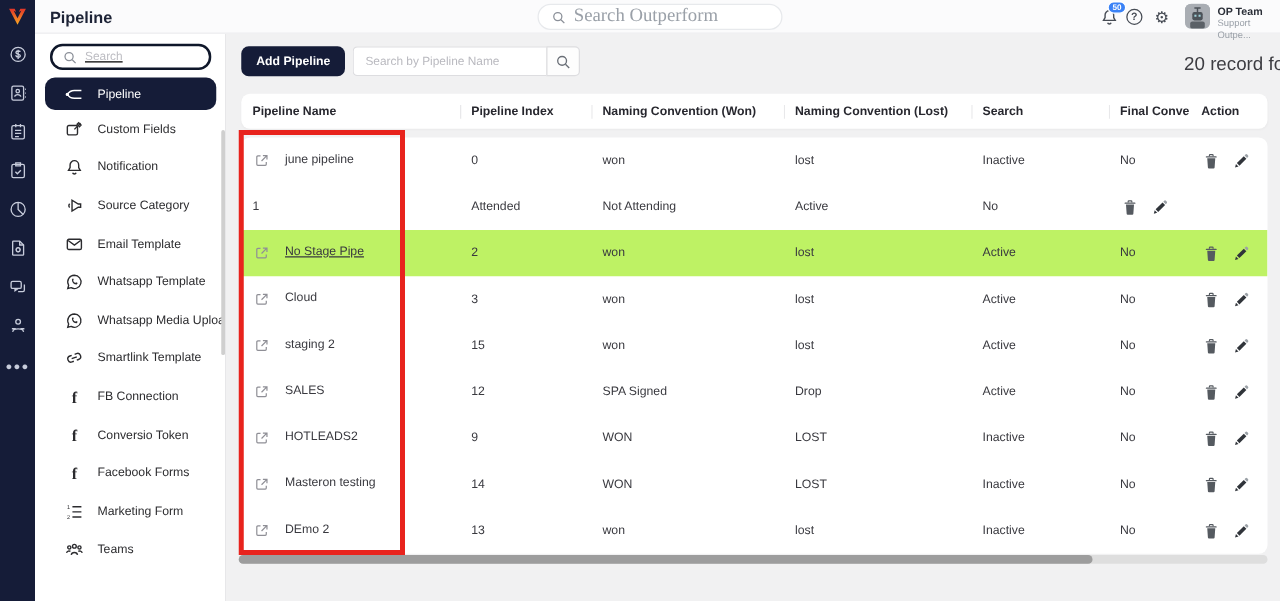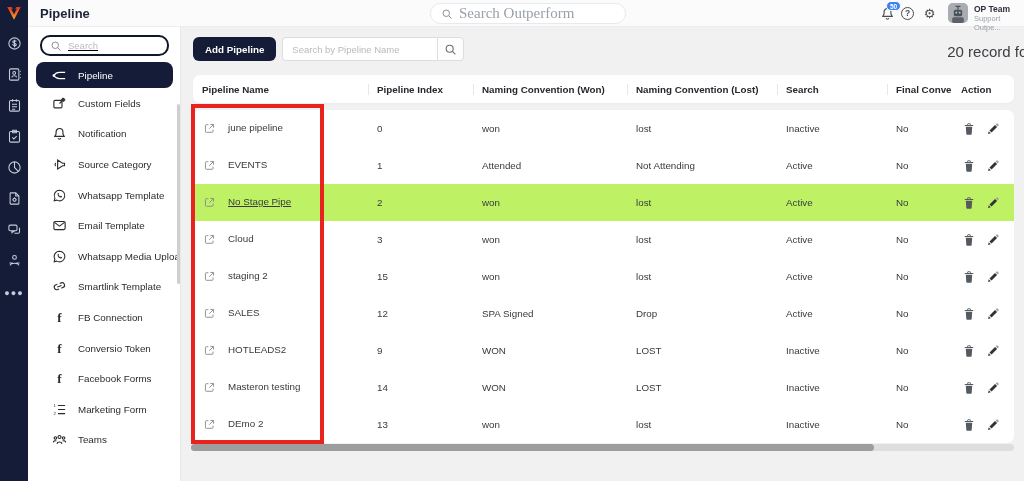--- a/index.html
+++ b/index.html
@@ -254,35 +254,35 @@
       <span class="sic flipx">
         <svg viewBox="0 0 24 24" fill="none" stroke="currentColor" stroke-width="1.8">
             <path d="M4 10v4h3l8 5V5l-8 5H4z"></path>
             <path d="M18 9.5a3.5 3.5 0 0 1 0 5"></path>
           </svg>
       </span>
       <span>Source Category</span>
     </div>
     <div class="sb-item">
       <span class="sic">
+        <svg viewBox="0 0 24 24" fill="none" stroke="currentColor" stroke-width="1.8">
+            <rect x="3" y="5.5" width="18" height="13" rx="2"></rect>
+            <path d="m4 7 8 6 8-6"></path>
+          </svg>
+      </span>
+      <span>Email Template</span>
+    </div>
+    <div class="sb-item">
+      <span class="sic">
         <svg viewBox="0 0 24 24" fill="none" stroke="currentColor" stroke-width="1.7">
             <path d="M12 3.5a8.5 8.5 0 0 0-7.3 12.8L3.5 20.5l4.3-1.1A8.5 8.5 0 1 0 12 3.5z"></path>
             <path d="M8.8 8.8c0 4 2.4 6.4 6.4 6.4l1-1.9-2.1-.9-1 .9c-1.2-.6-2.2-1.6-2.8-2.8l.9-1-.9-2.1z" fill="currentColor" stroke="none"></path>
           </svg>
       </span>
       <span>Whatsapp Template</span>
-    </div>
-    <div class="sb-item">
-      <span class="sic">
-        <svg viewBox="0 0 24 24" fill="none" stroke="currentColor" stroke-width="1.8">
-            <rect x="3" y="5.5" width="18" height="13" rx="2"></rect>
-            <path d="m4 7 8 6 8-6"></path>
-          </svg>
-      </span>
-      <span>Email Template</span>
     </div>
     <div class="sb-item">
       <span class="sic">
         <svg viewBox="0 0 24 24" fill="none" stroke="currentColor" stroke-width="1.7">
             <path d="M12 3.5a8.5 8.5 0 0 0-7.3 12.8L3.5 20.5l4.3-1.1A8.5 8.5 0 1 0 12 3.5z"></path>
             <path d="M8.8 8.8c0 4 2.4 6.4 6.4 6.4l1-1.9-2.1-.9-1 .9c-1.2-.6-2.2-1.6-2.8-2.8l.9-1-.9-2.1z" fill="currentColor" stroke="none"></path>
           </svg>
       </span>
       <span>Whatsapp Media Upload</span>
     </div>
@@ -383,29 +383,20 @@
         <svg viewBox="0 0 24 24">
                 <path d="M3.5 20.5l1.2-4.7 3.5 3.5z" fill="#30343a"></path>
                 <path d="M6 14.5 15.5 5l3.5 3.5L9.5 18z" fill="#30343a"></path>
                 <path d="m16.5 4 1.2-1.2a1.8 1.8 0 0 1 2.5 0l1 1a1.8 1.8 0 0 1 0 2.5L20 7.5z" fill="#9aa0a6"></path>
               </svg>
       </span>
     </div>
   </div>
 
   <div class="trow grid-cols">
-    <div class="td name">
-      <span class="ext">
-        <svg viewBox="0 0 24 24" fill="none" stroke="currentColor" stroke-width="1.8">
-                <path d="M10 5H6a1.5 1.5 0 0 0-1.5 1.5v11A1.5 1.5 0 0 0 6 19h11a1.5 1.5 0 0 0 1.5-1.5V14"></path>
-                <path d="M13.5 4.5H19.5V10.5M19 5l-7.5 7.5"></path>
-              </svg>
-      </span>
-      <span class="pname">EVENTS</span>
-    </div>
     <div class="td c-idx">1</div>
     <div class="td c-won">Attended</div>
     <div class="td c-lost">Not Attending</div>
     <div class="td c-status">Active</div>
     <div class="td c-final">No</div>
     <div class="td action">
       <span class="act-ic">
         <svg viewBox="0 0 24 24">
                 <path d="M6.5 8h11l-.9 12.5a1.5 1.5 0 0 1-1.5 1.4H8.9a1.5 1.5 0 0 1-1.5-1.4z" fill="#555a60"></path>
                 <rect x="4.5" y="5" width="15" height="2" rx="1" fill="#555a60"></rect>

